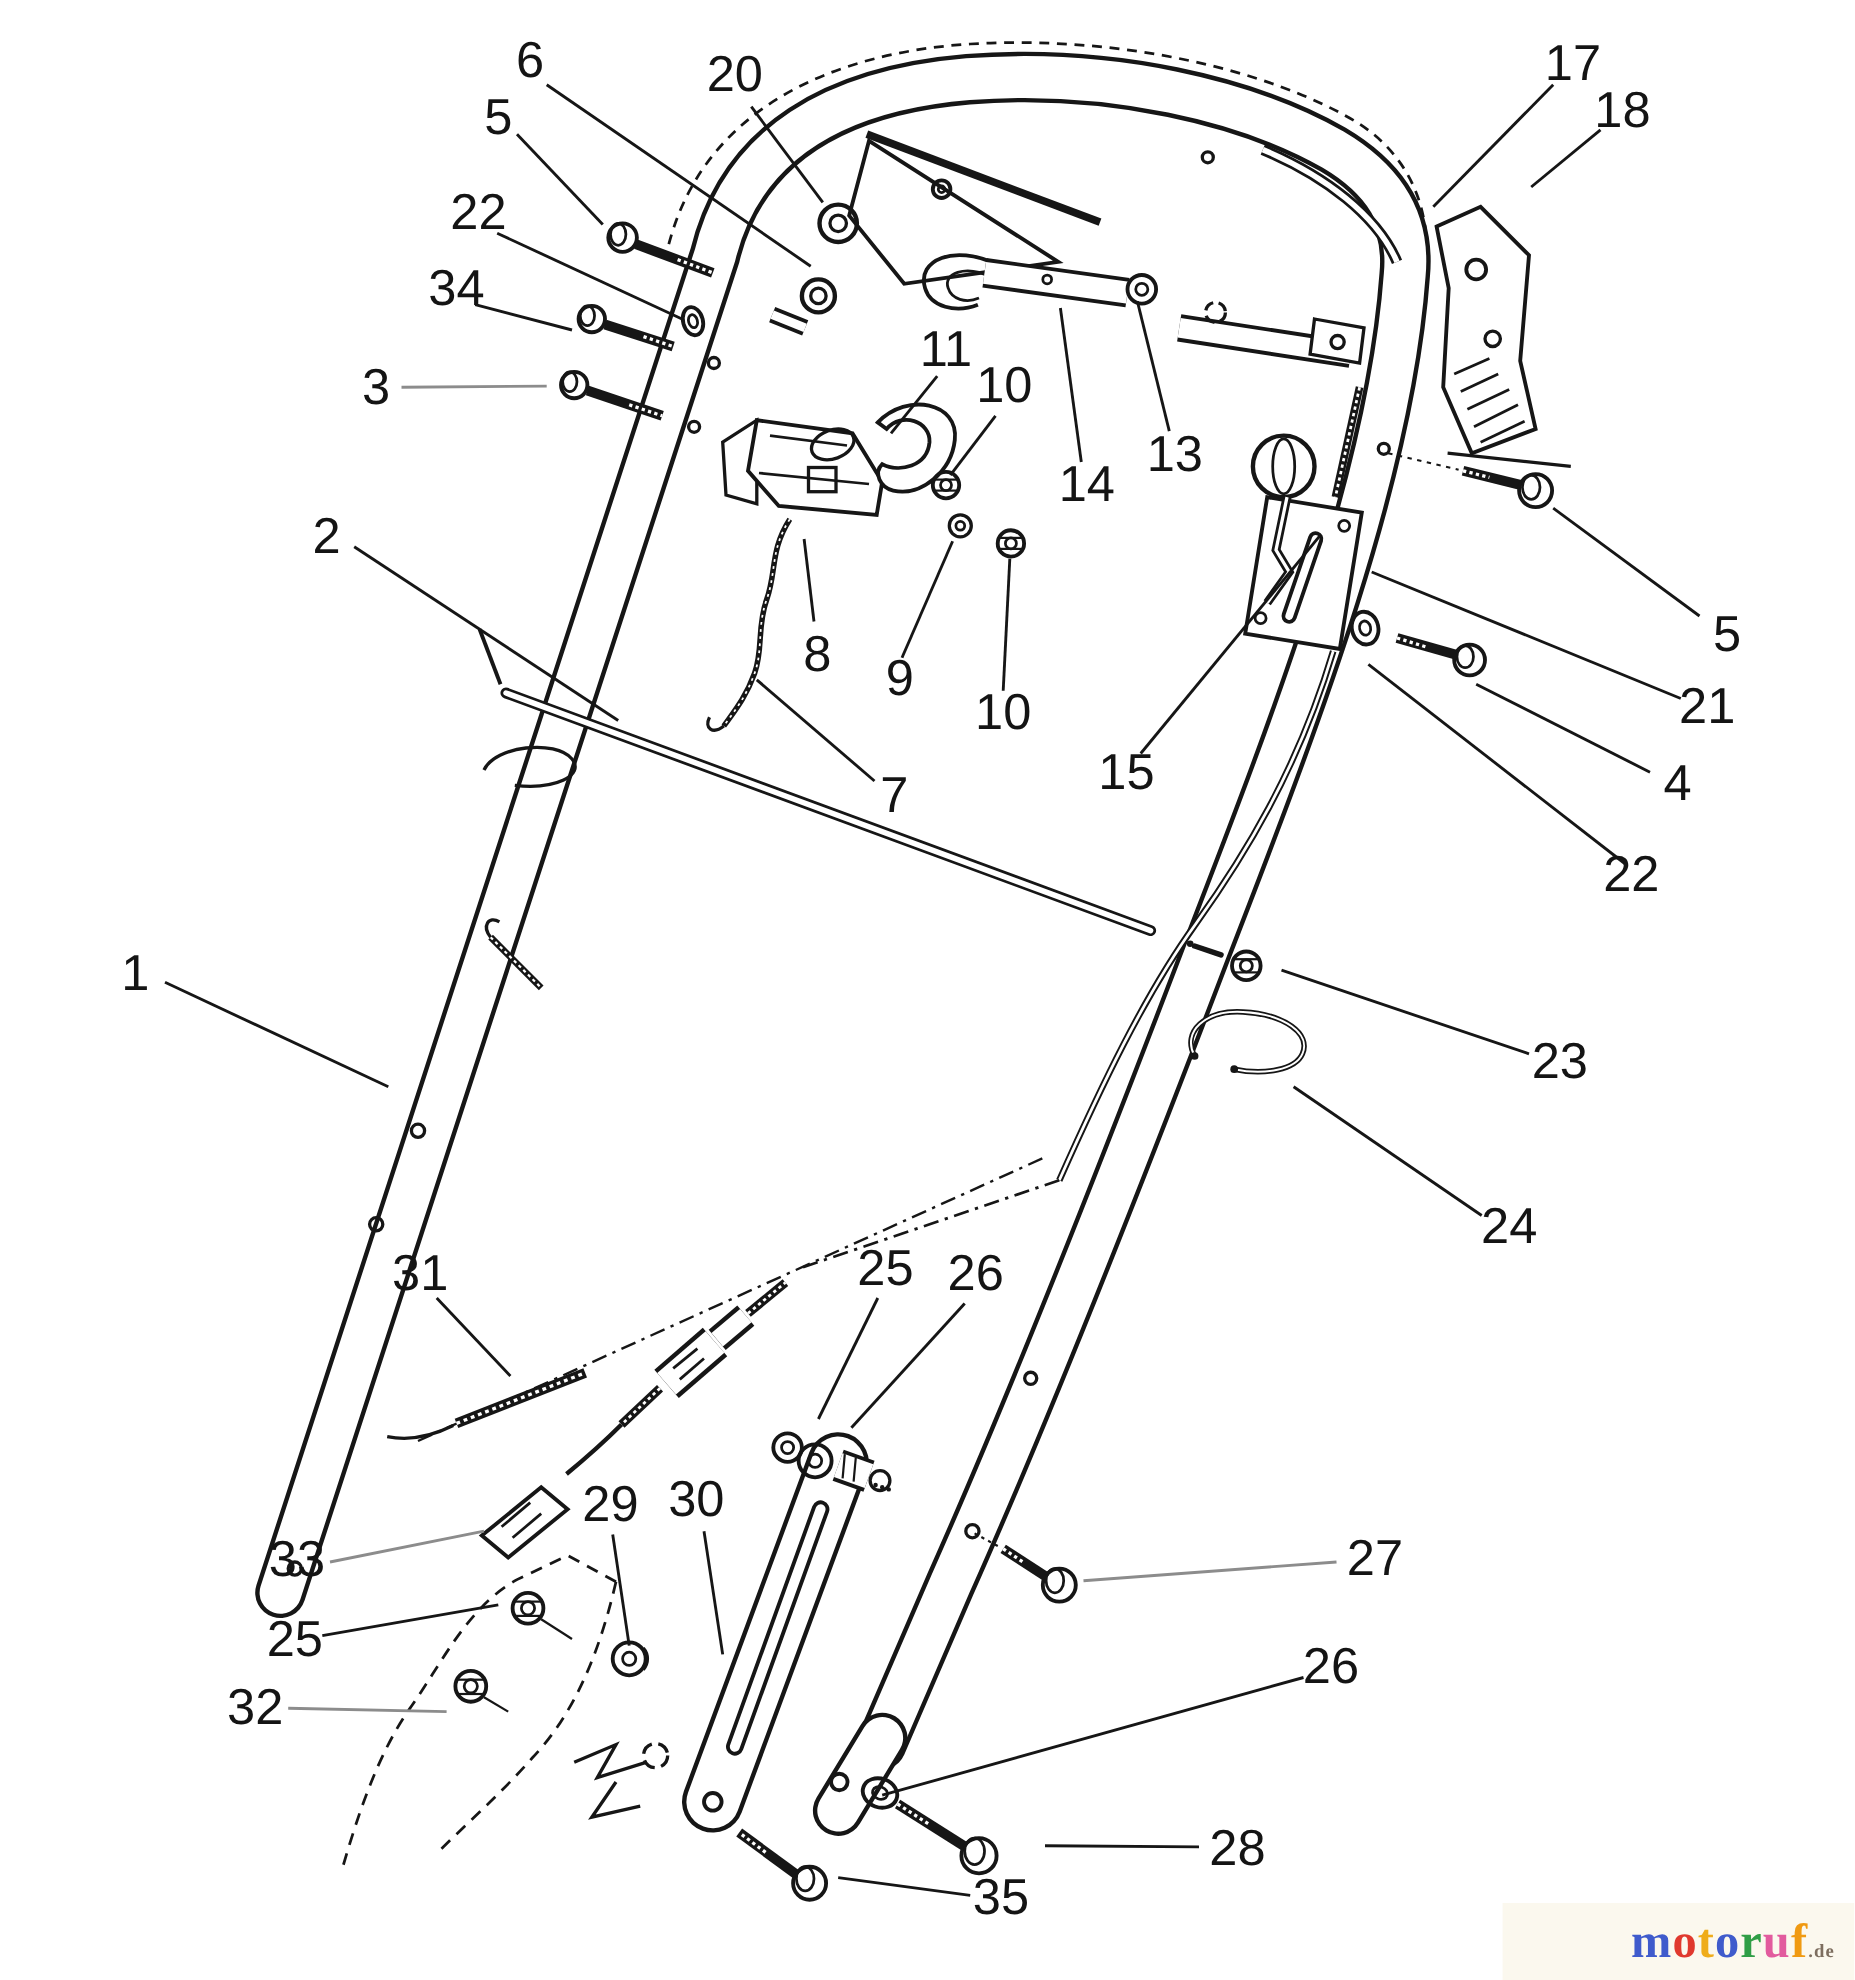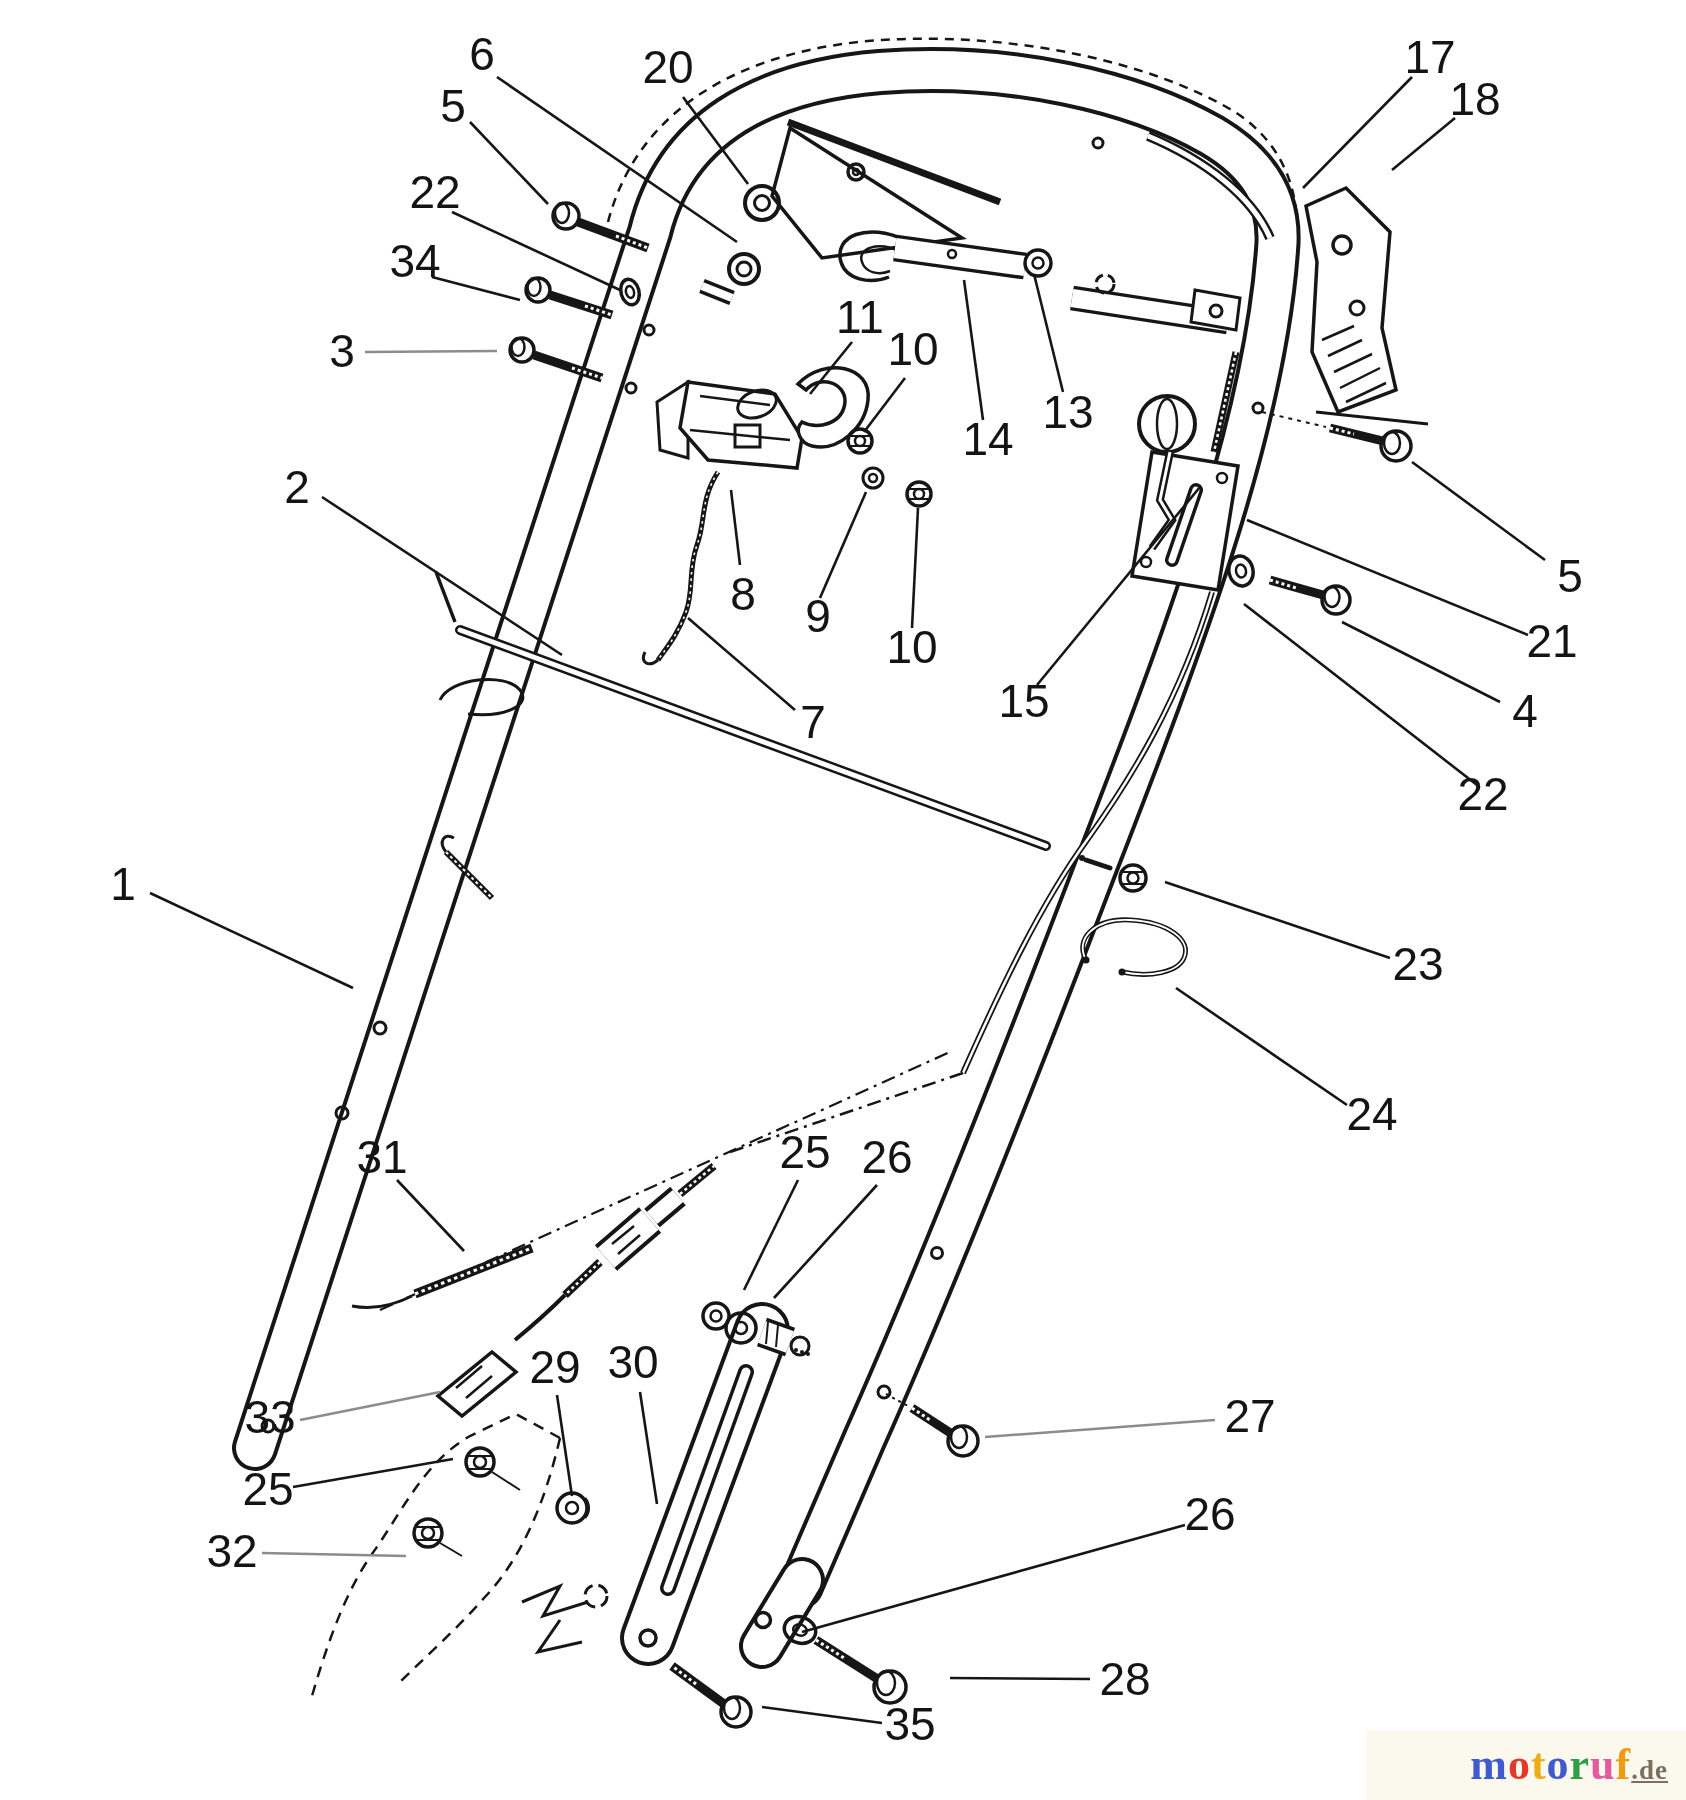--- a/index.html
+++ b/index.html
@@ -3,21 +3,21 @@
 <meta charset="utf-8">
 <style>
   html,body{margin:0;padding:0;background:#ffffff;}
   #stage{position:relative;width:1686px;height:1800px;background:#ffffff;overflow:hidden;
          font-family:"Liberation Sans",sans-serif;}
   #drawing{position:absolute;left:0;top:0;}
   #drawing text{font-family:"Liberation Sans",sans-serif;font-size:46px;fill:#141414;}
   .part{fill:none;stroke:#161616;}
   #watermark{position:absolute;right:18px;bottom:10px;font-family:"Liberation Serif",serif;
              font-weight:bold;font-size:44px;letter-spacing:1px;white-space:nowrap;}
-  #watermark .suffix{font-size:27px;font-weight:bold;text-decoration:underline;}
+  #watermark .suffix{font-size:17px;font-weight:bold;}
   #wm-bg{position:absolute;right:0;bottom:0;width:320px;height:70px;background:#fbf8ee;}
 </style>
 </head>
 <body>
 
 <div id="stage">
   <div id="wm-bg"></div>
 
   <svg id="drawing" width="1686" height="1800" viewBox="0 0 1686 1800" xmlns="http://www.w3.org/2000/svg">
 

